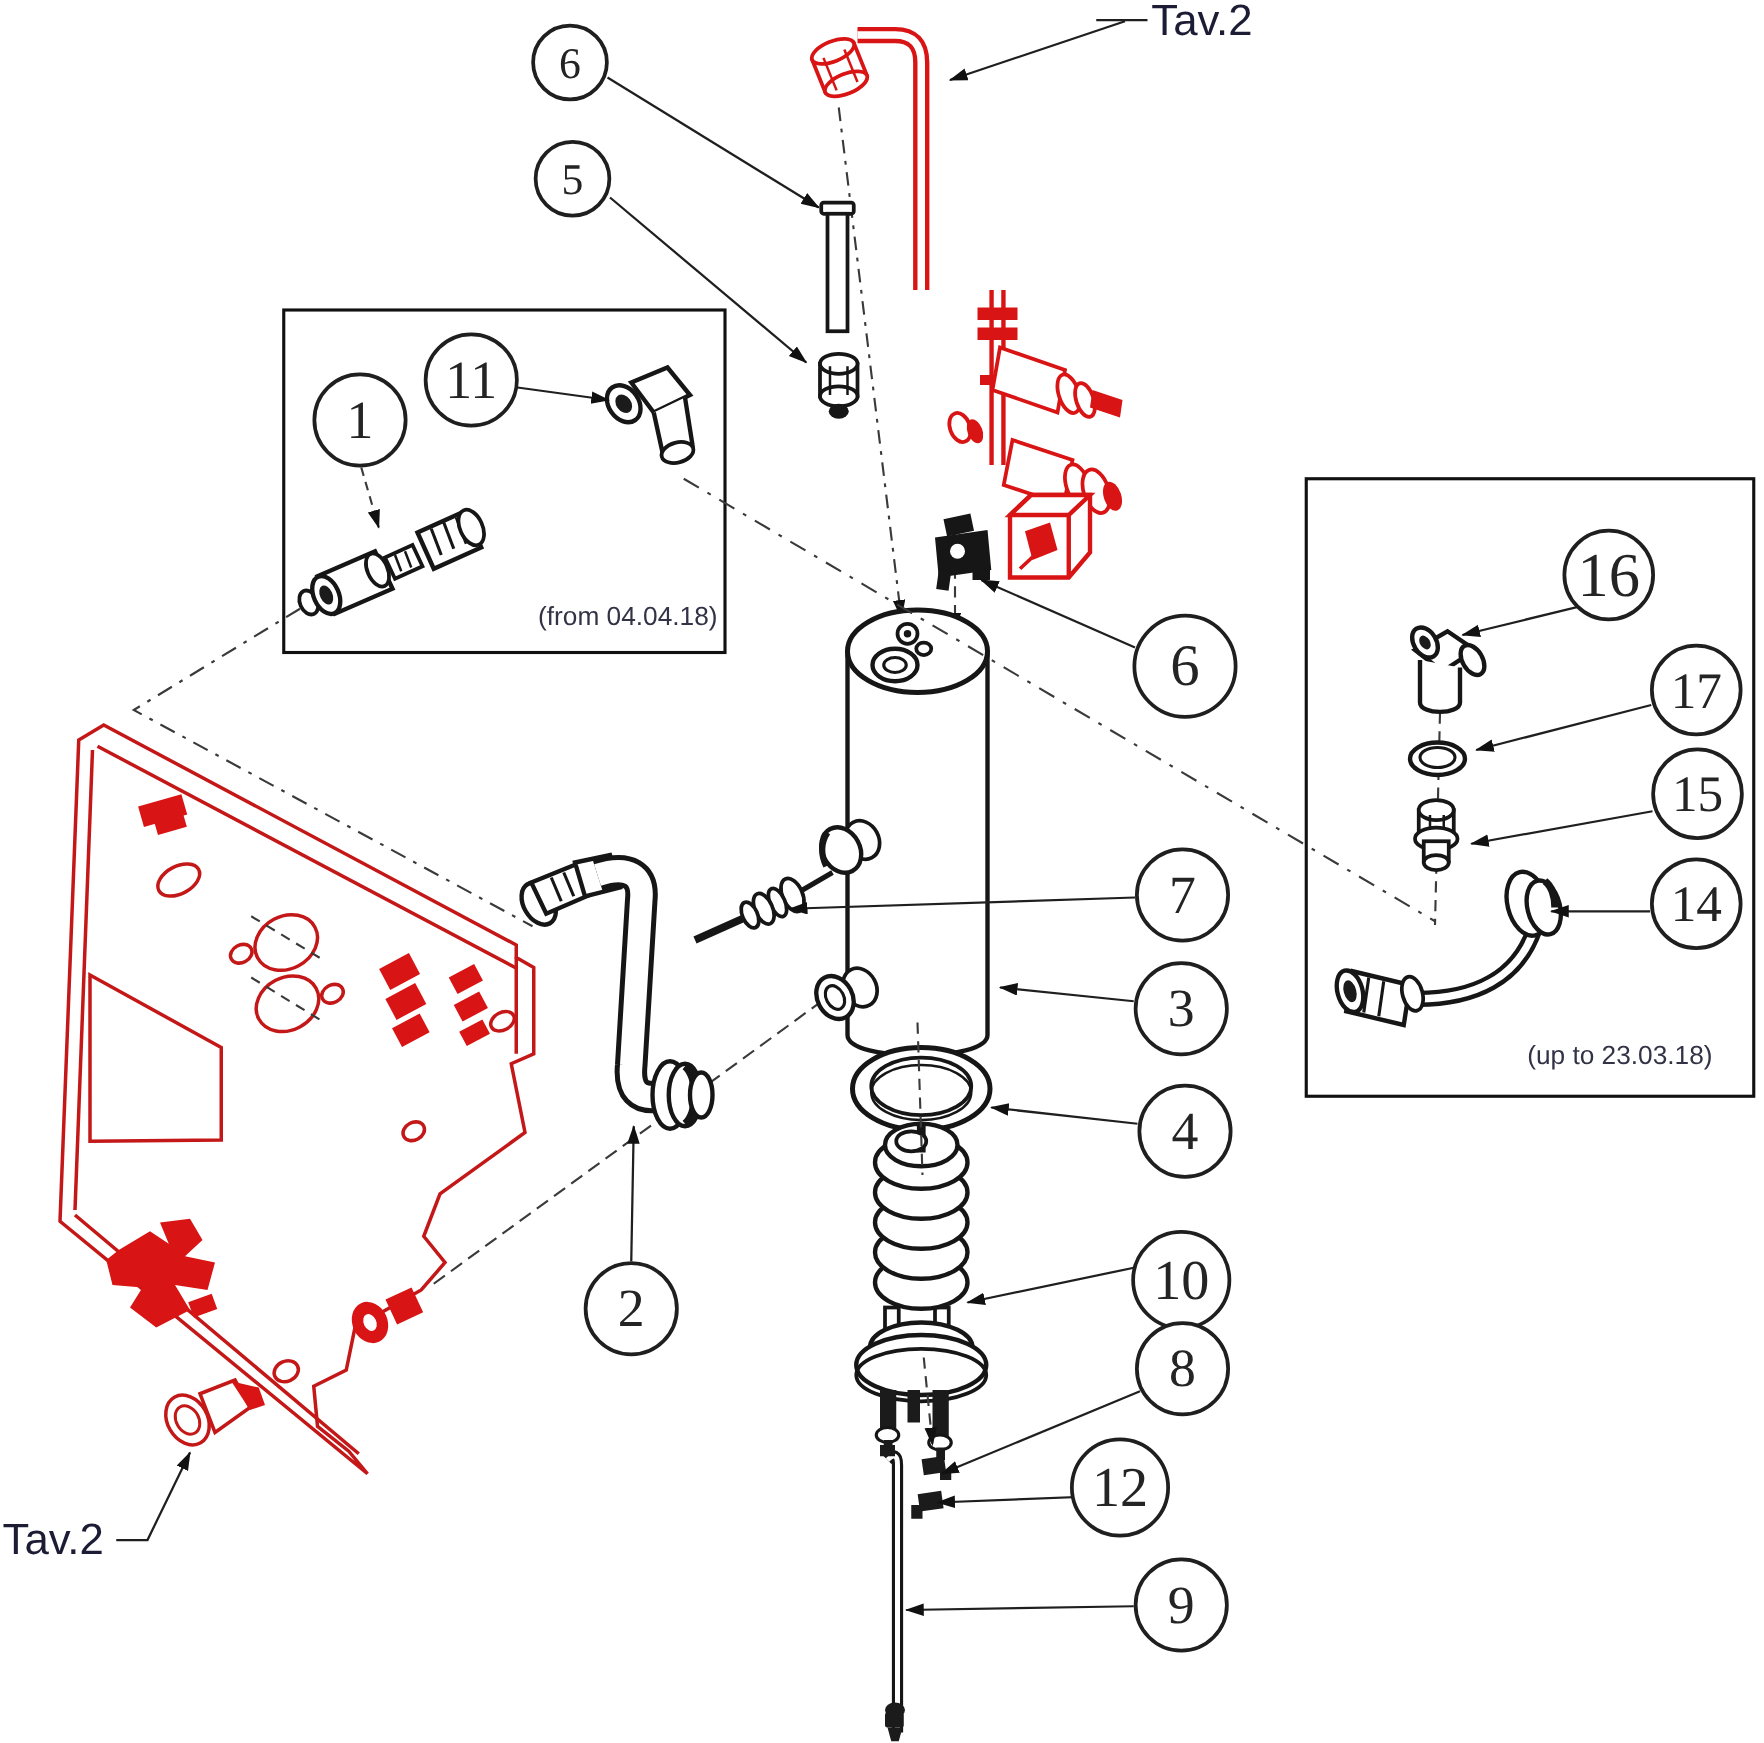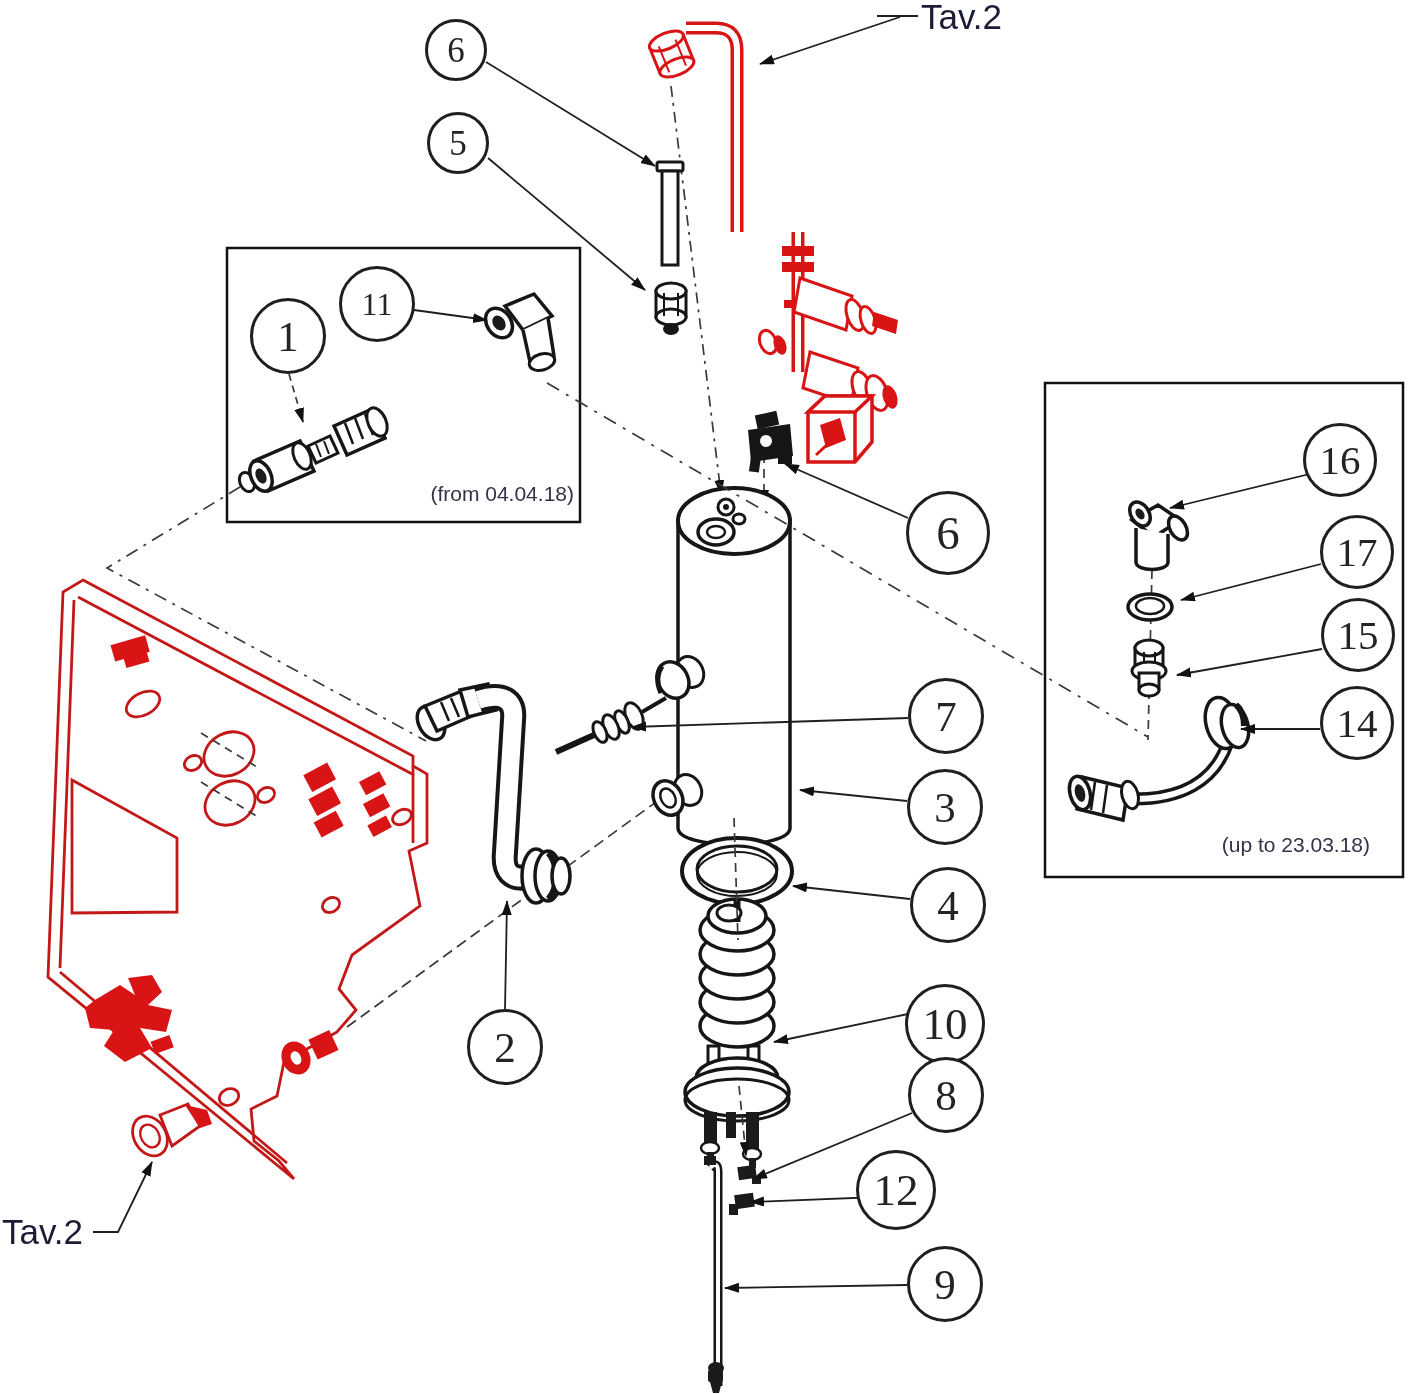--- a/index.html
+++ b/index.html
@@ -307,32 +307,32 @@
     <path d="M1320,729 L1241,729" marker-end="url(#arrow)"></path>
     <path d="M900,17 L760,64" marker-end="url(#arrow)"></path>
     <line x1="877" y1="16" x2="918" y2="16"></line>
     <path d="M93,1232 L118,1232 L152,1162" marker-end="url(#arrow)"></path>
   </g>
 </svg>
 
 <div id="balloon-layer">
       <div class="balloon" style="left: 425px; top: 19px; height: 62px; width: 62px; font-size: 35px;">6</div>
       <div class="balloon" style="left: 427px; top: 112px; height: 62px; width: 62px; font-size: 35px;">5</div>
-      <div class="balloon" style="left: 339px; top: 266px; height: 76px; width: 76px; font-size: 32px;">11</div>
+      <div class="balloon" style="left: 339px; top: 266px; height: 76px; width: 76px; font-size: 43px;">11</div>
       <div class="balloon" style="left: 250px; top: 298px; height: 76px; width: 76px; font-size: 43px;">1</div>
       <div class="balloon" style="left: 906px; top: 491px; height: 84px; width: 84px; font-size: 47px;">6</div>
       <div class="balloon" style="left: 908px; top: 678px; height: 76px; width: 76px; font-size: 43px;">7</div>
       <div class="balloon" style="left: 907px; top: 769px; height: 76px; width: 76px; font-size: 43px;">3</div>
       <div class="balloon" style="left: 910px; top: 867px; height: 76px; width: 76px; font-size: 43px;">4</div>
       <div class="balloon" style="left: 905px; top: 984px; height: 80px; width: 80px; font-size: 45px;">10</div>
       <div class="balloon" style="left: 908px; top: 1057px; height: 76px; width: 76px; font-size: 43px;">8</div>
       <div class="balloon" style="left: 856px; top: 1150px; height: 80px; width: 80px; font-size: 45px;">12</div>
       <div class="balloon" style="left: 907px; top: 1246px; height: 76px; width: 76px; font-size: 43px;">9</div>
       <div class="balloon" style="left: 467px; top: 1009px; height: 76px; width: 76px; font-size: 43px;">2</div>
-      <div class="balloon" style="left: 1303px; top: 423px; height: 74px; width: 74px; font-size: 41px;">16</div>
+      <div class="balloon" style="left: 1250px; top: 423px; height: 74px; width: 74px; font-size: 50px;">16</div>
       <div class="balloon" style="left: 1320px; top: 515px; height: 74px; width: 74px; font-size: 41px; text-align: right;">17</div>
       <div class="balloon" style="left: 1321px; top: 598px; height: 74px; width: 74px; font-size: 41px;">15</div>
       <div class="balloon" style="left: 1320px; top: 686px; height: 74px; width: 74px; font-size: 41px;">14</div>
     </div>
 
 <div class="lbl" style="left:921px;top:-3px;">Tav.2</div>
 <div class="lbl" style="left:2px;top:1212px;">Tav.2</div>
 <div class="date" style="left:388px;top:482px;width:186px;">(from 04.04.18)</div>
 <div class="date" style="left:1182px;top:833px;width:188px;">(up to 23.03.18)</div>
 

